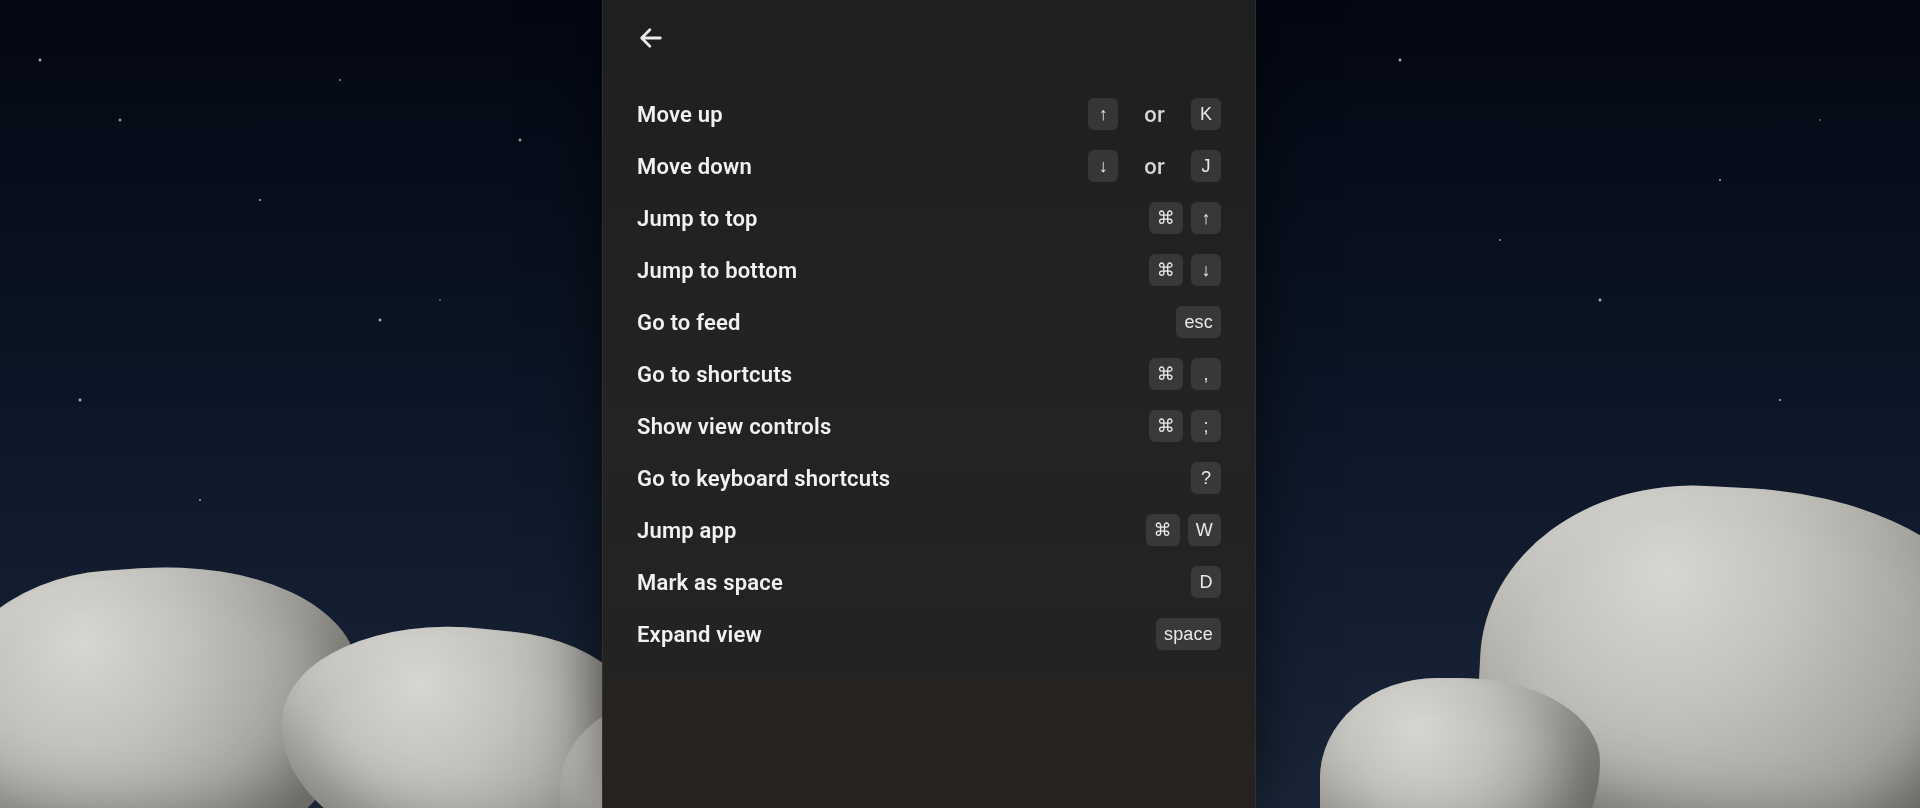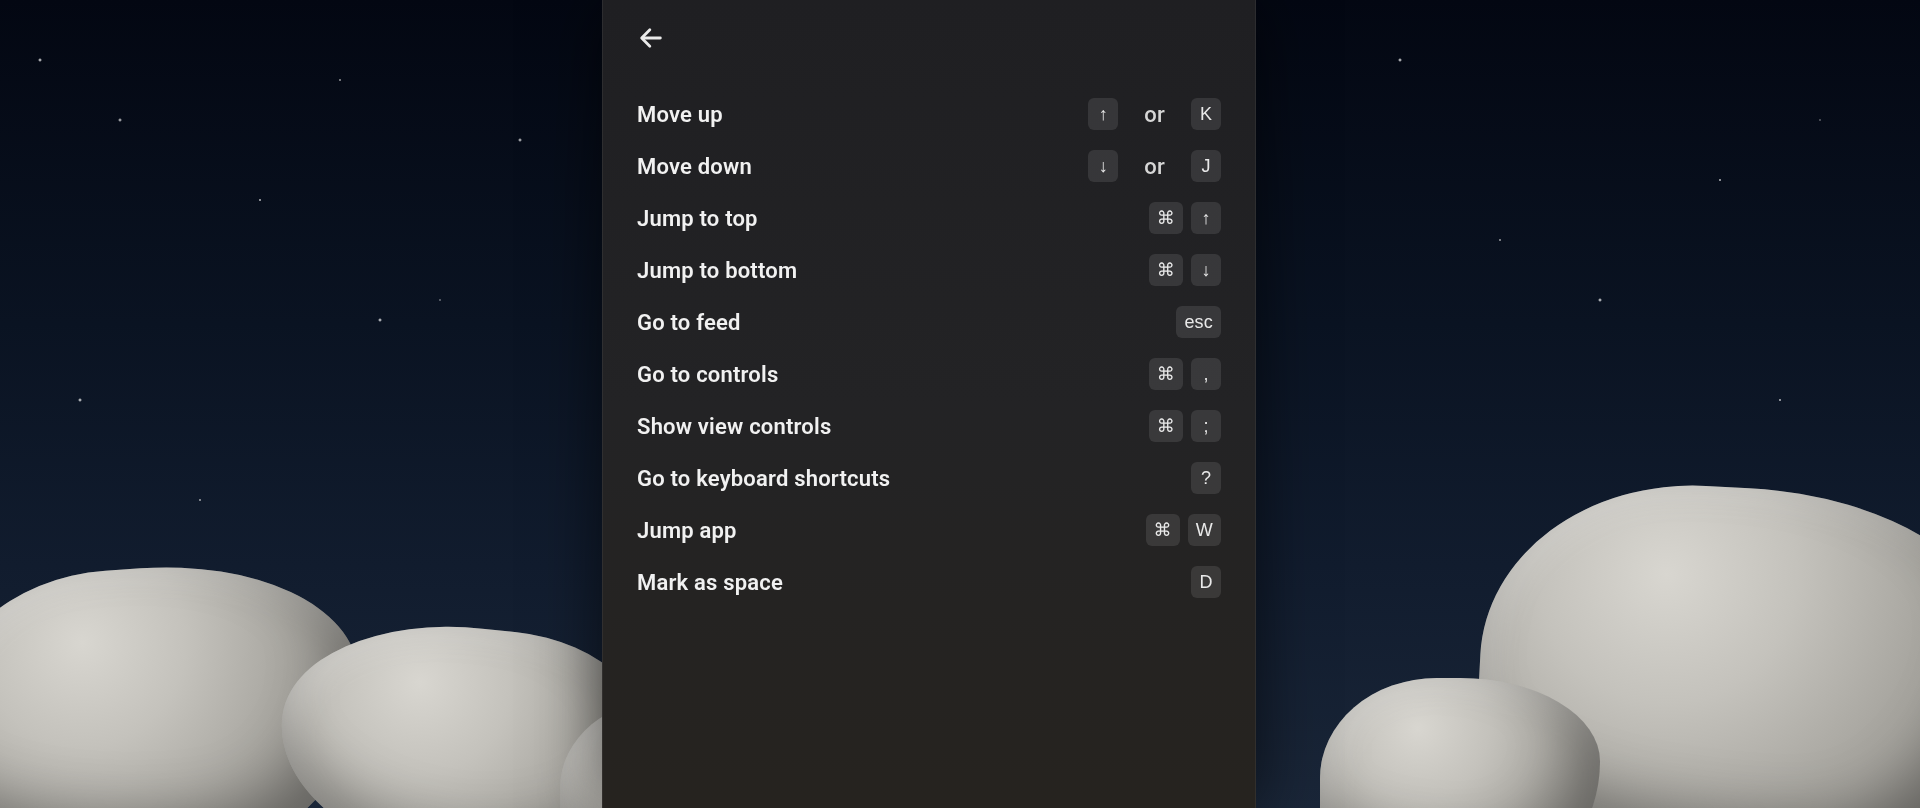--- a/index.html
+++ b/index.html
@@ -172,21 +172,21 @@
   </div>
 
   <div class="row">
     <span class="label">Go to feed</span>
     <span class="keys">
       <span class="key">esc</span>
     </span>
   </div>
 
   <div class="row">
-    <span class="label">Go to controls</span>
+    <span class="label">Go to shortcuts</span>
     <span class="keys">
       <span class="key">⌘</span>
       <span class="key">,</span>
     </span>
   </div>
 
   <div class="row">
     <span class="label">Show view controls</span>
     <span class="keys">
       <span class="key">⌘</span>
@@ -209,14 +209,20 @@
     </span>
   </div>
 
   <div class="row">
     <span class="label">Mark as space</span>
     <span class="keys">
       <span class="key">D</span>
     </span>
   </div>
 
+  <div class="row">
+    <span class="label">Expand view</span>
+    <span class="keys">
+      <span class="key">space</span>
+    </span>
+  </div>
 
 </div>
 
 </body></html>

